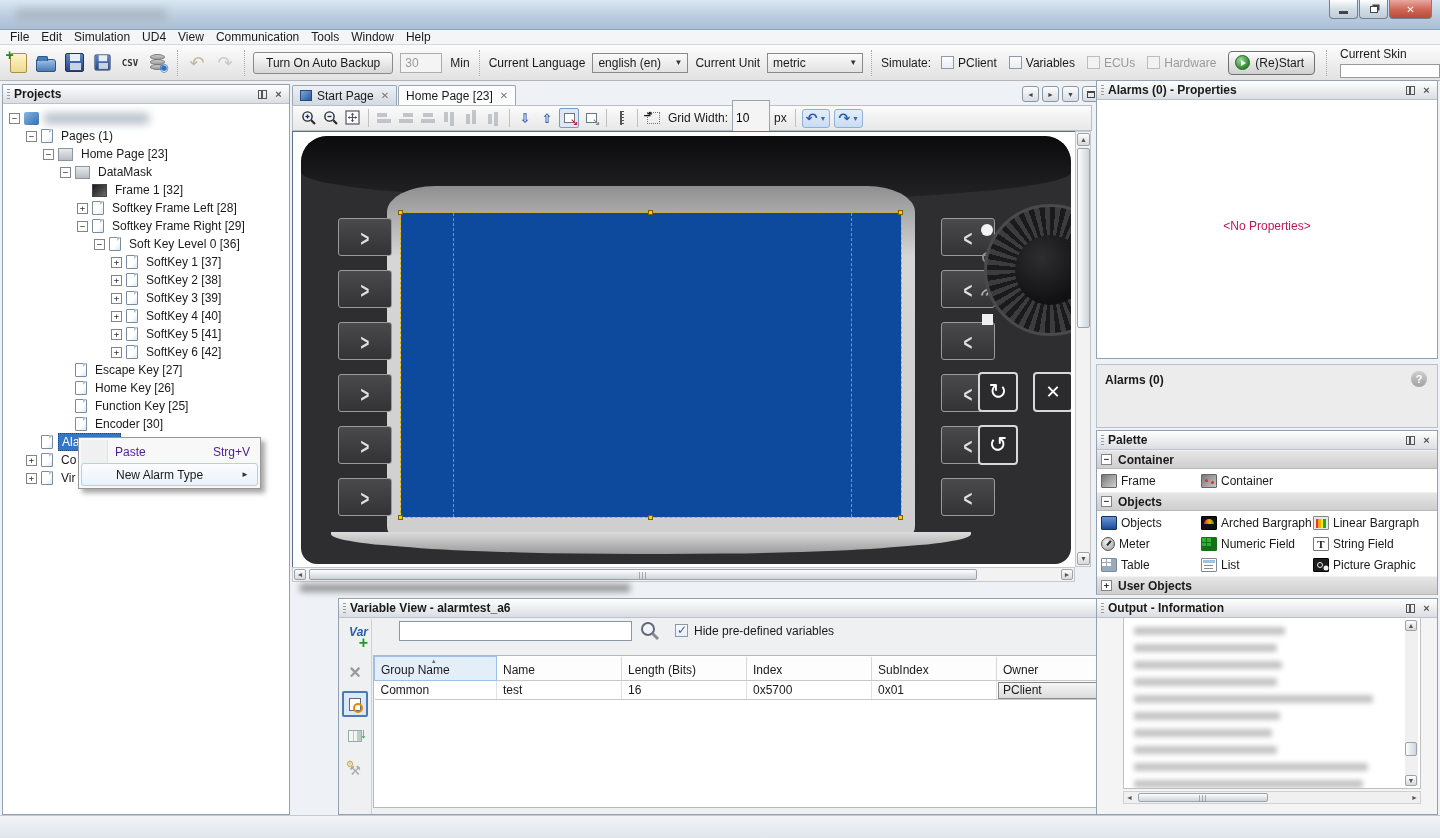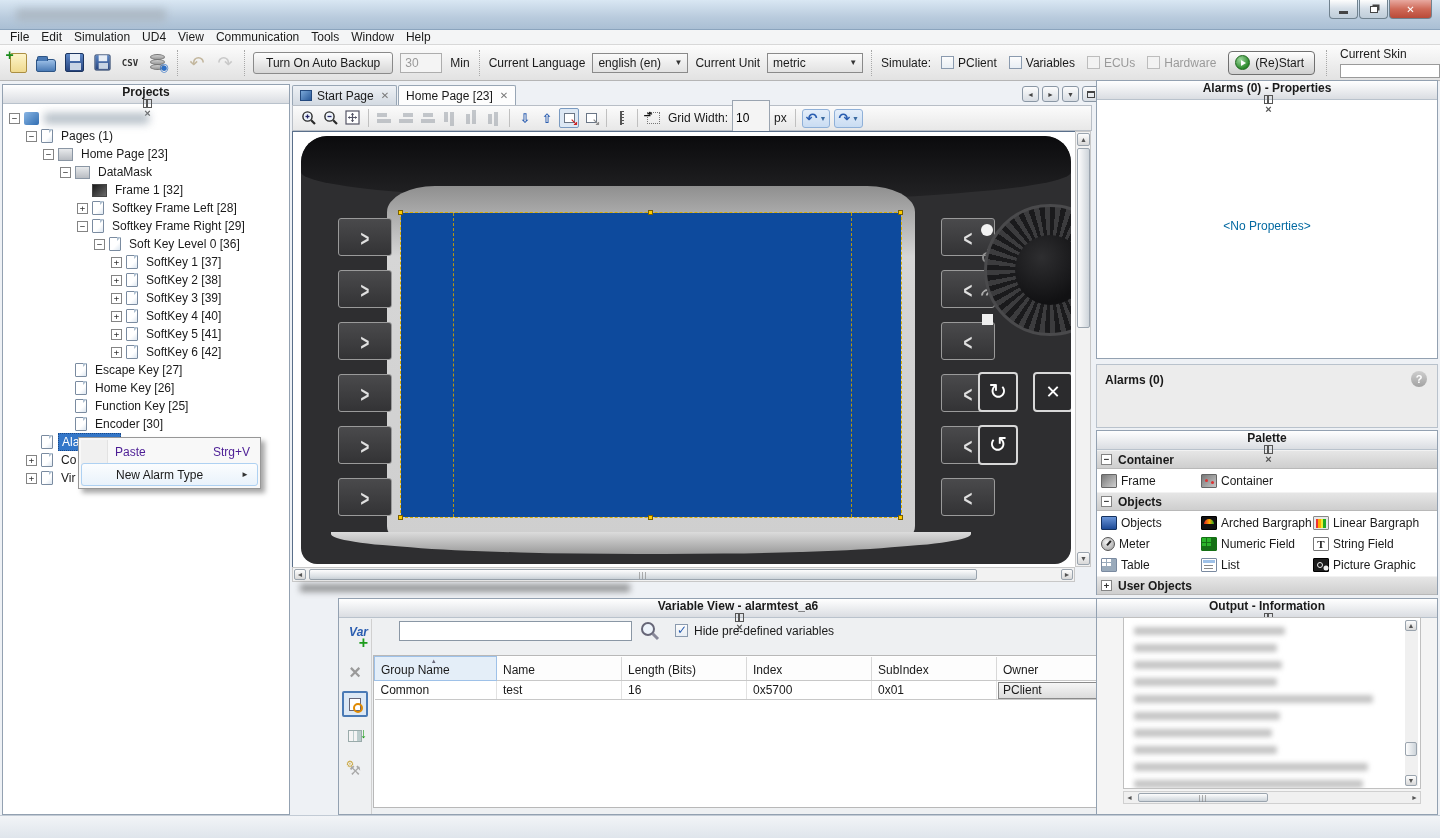--- a/index.html
+++ b/index.html
@@ -57,21 +57,21 @@
     background:linear-gradient(#ffffff,#e4e4e4 55%,#d0d0d0); display:flex; align-items:center; margin:0 6px; flex:none; }
   .ico-play { width:15px; height:15px; border-radius:50%; background:radial-gradient(circle at 35% 30%,#9fd89f,#2d8a2d 70%); border:1px solid #1d661d; margin-right:5px; position:relative; }
   .ico-play::after { content:""; position:absolute; left:5px; top:4px; border-left:5px solid #fff; border-top:3.5px solid transparent; border-bottom:3.5px solid transparent; }
   #skin-group { display:flex; flex-direction:column; margin-left:8px; flex:none; }
   #skin-group .lbl { margin-bottom:3px; }
   #skin-group .inp { width:100px; height:14px; border:1px solid #9a9a9a; background:#fff; }
 
   
   .panel { position:absolute; background:#fff; border:1px solid #93a1b1; }
   .panel-header { height:19px; background:linear-gradient(#ffffff,#dadde2); border-bottom:1px solid #b9c2cc;
-    display:flex; align-items:center; padding:0 4px 0 4px; font-weight:bold;flex-direction:column; }
+    display:flex; align-items:center; padding:0 4px 0 4px; font-weight:bold; }
   .grip { width:3px; height:11px; margin-right:4px; background:repeating-linear-gradient(180deg,#9a9aa2 0 1px,transparent 1px 3px); }
   .panel-header .spacer { flex:1; }
   .hdr-ico { width:13px; height:12px; margin-left:3px; display:flex; align-items:center; justify-content:center; color:#555; font-size:10px; }
   .pin-ico { width:9px; height:9px; border:1px solid #555; position:relative; }
   .pin-ico::after { content:""; position:absolute; left:2px; top:0; width:2px; height:7px; background:#555; }
   .close-ico { font-weight:bold; color:#555; font-size:11px; line-height:11px; }
 
   
   #projects-panel { left:2px; top:84px; width:288px; height:731px; }
   #tree { padding:5px 0 0 2px; position:relative; }
@@ -163,21 +163,21 @@
   .scroll { position:absolute; background:#f2f2f2; border:1px solid #c8c8c8; }
   #canvas-vscroll { left:1075px; top:131px; width:16px; height:436px; }
   #canvas-hscroll { left:292px; top:567px; width:783px; height:15px; }
   .sc-arrow { position:absolute; background:linear-gradient(#fdfdfd,#d8d8d8); border:1px solid #9aa4ae; color:#555; font-size:7px; display:flex; align-items:center; justify-content:center; border-radius:2px; }
   .sc-thumb { position:absolute; background:linear-gradient(90deg,#fdfdfd,#cdd4da); border:1px solid #9aa4ae; border-radius:2px; }
   .sc-thumb.h { background:linear-gradient(#fdfdfd,#cdd4da); display:flex; align-items:center; justify-content:center; color:#8a8a8a; font-size:8px; letter-spacing:1px; }
   #canvas-blur-strip { position:absolute; left:300px; top:584px; width:330px; height:8px; background:#4a4a4a; filter:blur(3px); opacity:.55; }
 
   
   #props-panel { left:1096px; top:80px; width:342px; height:279px; }
-  #props-empty { position:absolute; left:0; right:0; top:138px; text-align:center; color:#0369a1; }
+  #props-empty { position:absolute; left:0; right:0; top:138px; text-align:center; color:#be185d; }
   #alarms-section { position:absolute; left:1096px; top:364px; width:342px; height:64px; background:#ececec; border:1px solid #b9c2cc; }
   #alarms-section .ttl { position:absolute; left:8px; top:8px; font-weight:bold; }
   #help-circle { position:absolute; right:10px; top:6px; width:16px; height:16px; border-radius:50%; background:linear-gradient(#cfcfcf,#a2a2a2); color:#fff; font-weight:bold; font-size:11px; text-align:center; line-height:16px; }
 
   #palette-panel { left:1096px; top:430px; width:342px; height:165px; }
   .pal-group-hdr { height:19px; background:linear-gradient(#e6e6e6,#cecece); border-bottom:1px solid #b8b8b8; border-top:1px solid #f2f2f2; display:flex; align-items:center; padding-left:4px; font-weight:bold; }
   .pal-items { display:grid; grid-template-columns:100px 112px 128px; padding:1px 0 1px 4px; }
   .pal-item { height:21px; display:flex; align-items:center; overflow:hidden; white-space:nowrap; }
   .p-ico { width:16px; height:14px; margin-right:4px; flex:none; position:relative; border-radius:1px; }
   .pi-frame { background:linear-gradient(135deg,#777,#d0d0d0); border:1px solid #666; }

